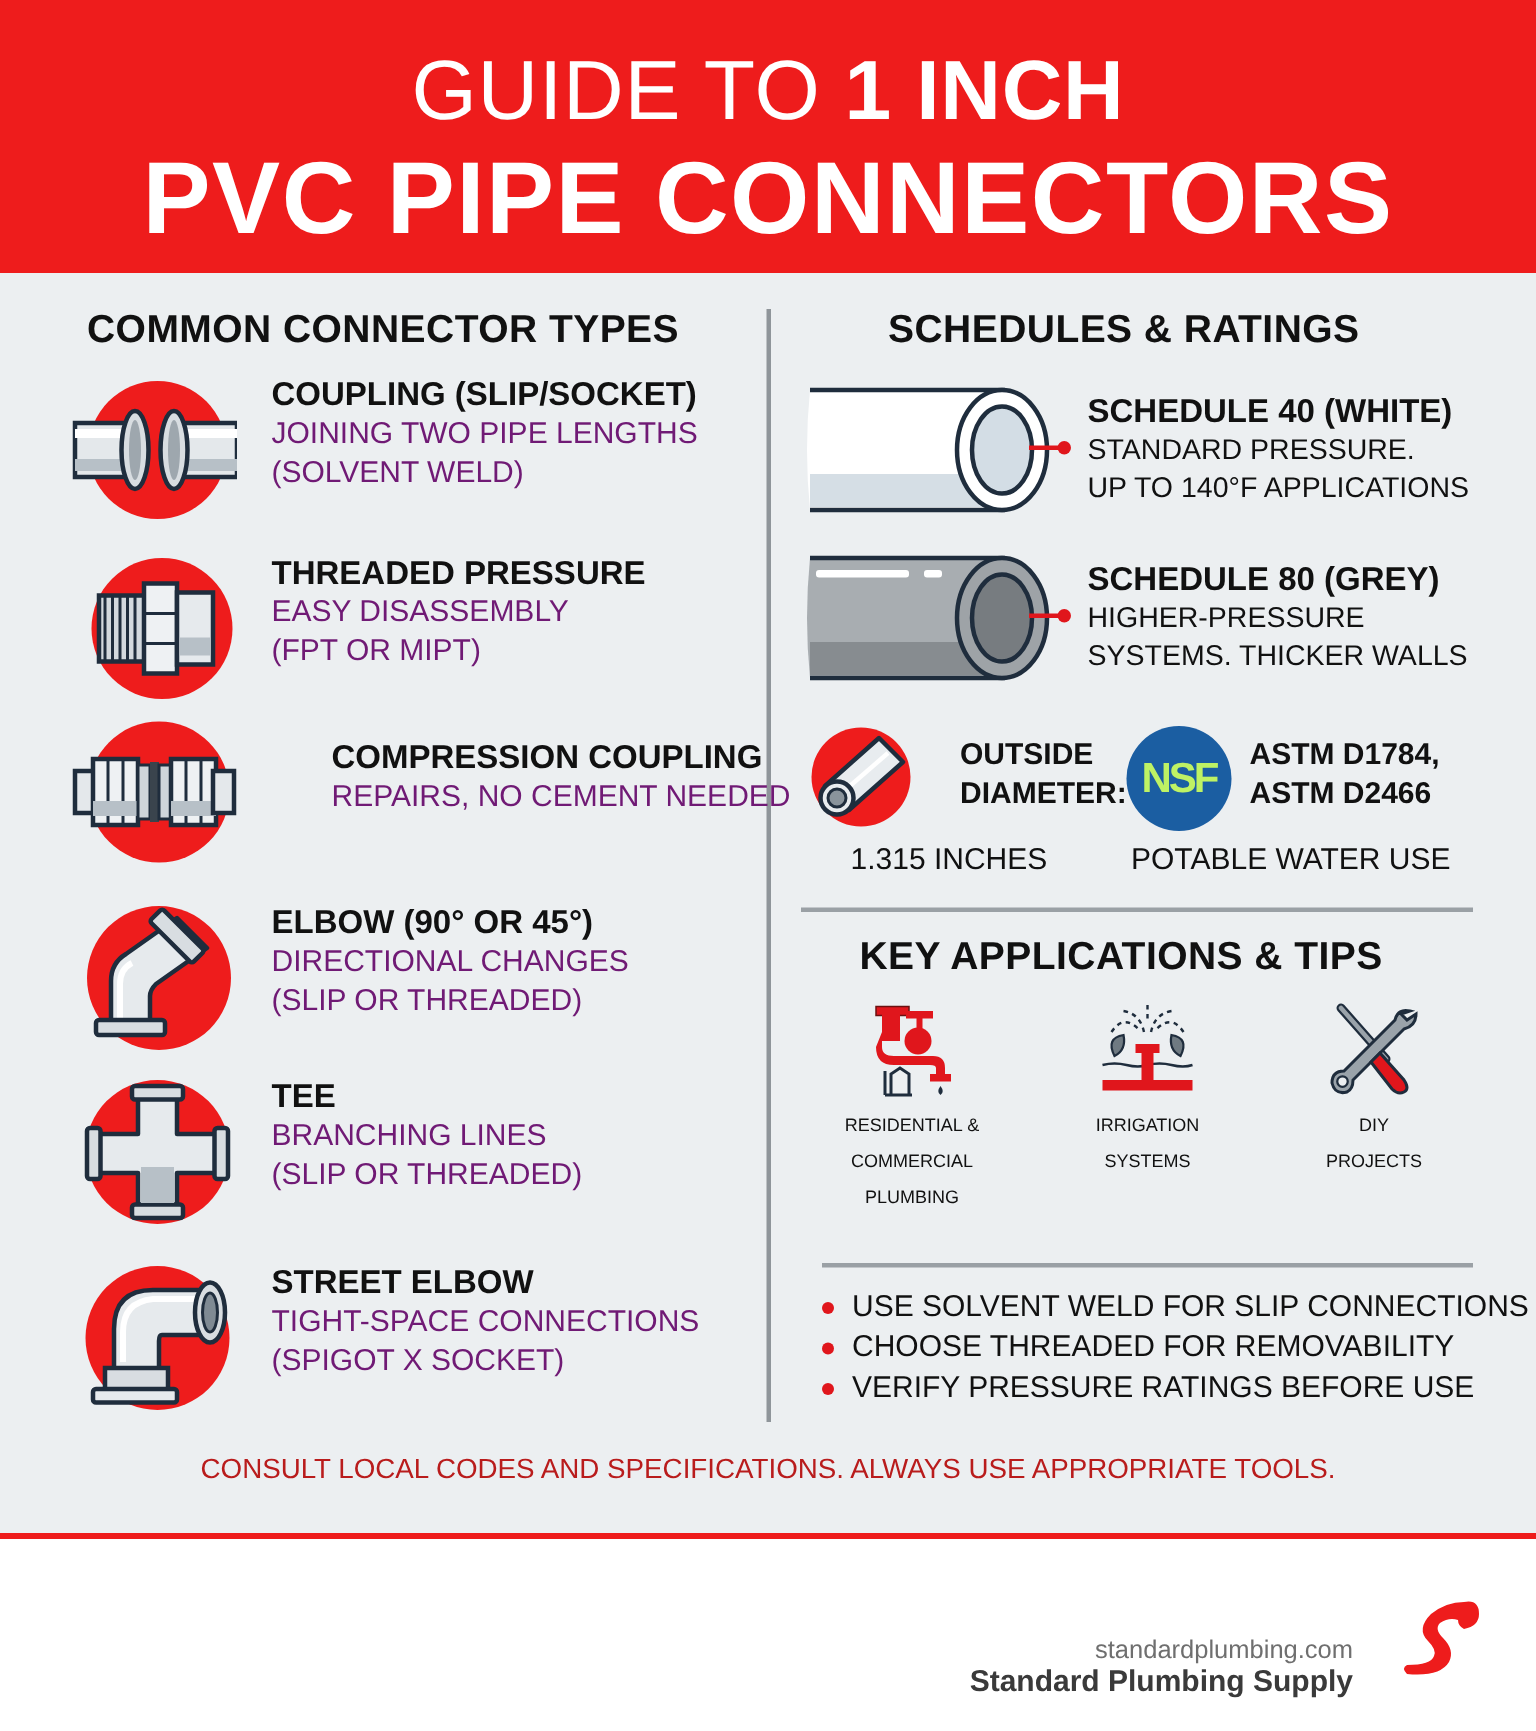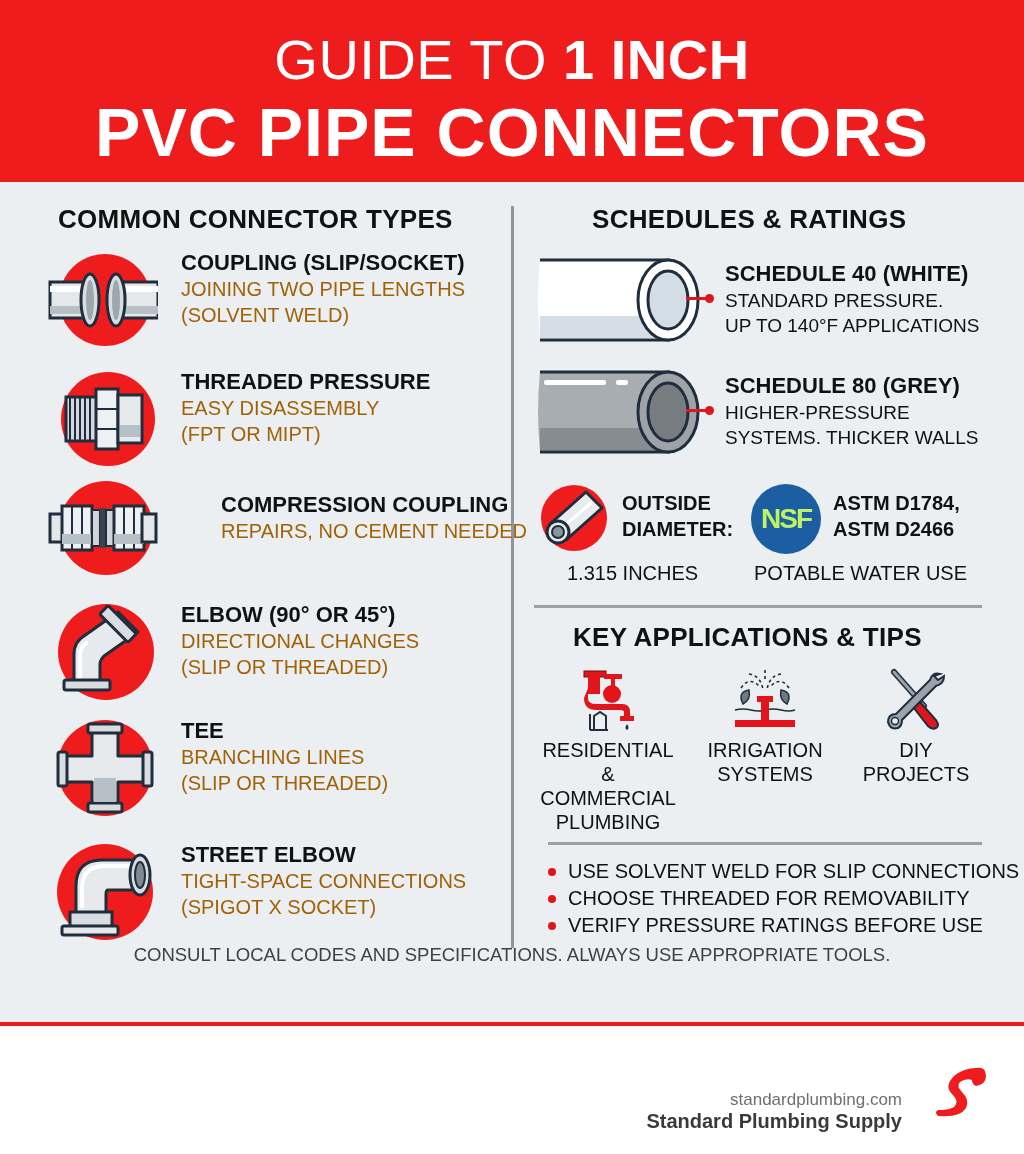--- a/index.html
+++ b/index.html
@@ -20,49 +20,49 @@
     background: #eceff1;
   }
   .divider-v { position: absolute; left: 511px; top: 24px; width: 3px; height: 742px; background: #8f959a; }
 
   .sec-title { position: absolute; font-weight: 700; font-size: 26px; color: #111; letter-spacing: 0.3px; white-space: nowrap; }
 
   .conn { position: absolute; left: 48px; width: 460px; height: 110px; }
   .conn .icon { position: absolute; left: 0; top: 0; width: 110px; height: 100px; }
   .conn .txt { position: absolute; left: 133px; top: 0; }
   .conn .name { font-weight: 700; font-size: 22px; line-height: 26px; white-space: nowrap; }
-  .conn .desc { font-size: 20px; line-height: 26px; white-space: nowrap; color: #a16207; }
+  .conn .desc { font-size: 20px; line-height: 26px; white-space: nowrap; color: #701a75; }
 
   .sched { position: absolute; left: 536px; width: 460px; height: 100px; }
   .sched .pipe { position: absolute; left: 0; top: 0; width: 170px; height: 92px; }
   .sched .leader { position: absolute; left: 150px; top: 43px; width: 22px; height: 3px; background: #e0161c; }
   .sched .leader-dot { position: absolute; left: 169px; top: 40px; width: 9px; height: 9px; border-radius: 50%; background: #e0161c; }
   .sched .txt { position: absolute; left: 189px; top: 6px; }
   .sched .name { font-weight: 700; font-size: 22px; line-height: 28px; white-space: nowrap; }
   .sched .desc { font-size: 19px; line-height: 25px; white-space: nowrap; }
 
   .spec-row { position: absolute; left: 540px; top: 302px; width: 450px; height: 110px; }
   .od-icon { position: absolute; left: 0; top: 0; width: 68px; height: 68px; }
-  .od-label { position: absolute; left: 82px; top: 6px; font-weight: 700; font-size: 20px; line-height: 26px; }
+  .od-label { position: absolute; left: 100px; top: 6px; font-weight: 700; font-size: 20px; line-height: 26px; }
   .od-value { position: absolute; left: 27px; top: 78px; font-size: 20px; white-space: nowrap; }
   .nsf-badge { position: absolute; left: 211px; top: 0; width: 70px; height: 70px; border-radius: 50%; background: #1b5ea2; color: #bef264; font-weight: 700; font-size: 28px; display: flex; align-items: center; justify-content: center; letter-spacing: -2px; font-family: "Liberation Sans Narrow", "Liberation Sans", sans-serif; }
   .nsf-label { position: absolute; left: 293px; top: 6px; font-weight: 700; font-size: 20px; line-height: 26px; white-space: nowrap; }
   .nsf-value { position: absolute; left: 214px; top: 78px; font-size: 20px; white-space: nowrap; }
 
   .divider-h { position: absolute; height: 3px; background: #9aa0a5; }
 
   .app { position: absolute; top: 486px; width: 140px; text-align: center; }
   .app .aicon { width: 72px; height: 64px; margin: 0 auto; display: block; }
-  .app .alabel { font-size: 20px; line-height: 24px; font-weight: 400; color: #111; margin-top: 6px; }
+  .app .alabel { font-size: 12px; line-height: 24px; font-weight: 400; color: #111; margin-top: 6px; }
 
   .tips { position: absolute; left: 548px; top: 676px; }
   .tip { position: relative; height: 27px; font-size: 20px; line-height: 27px; white-space: nowrap; padding-left: 20px; }
   .tip .dot { position: absolute; left: 0; top: 10px; width: 8px; height: 8px; border-radius: 50%; background: #e0161c; }
 
-  .disclaimer { position: absolute; left: 0; top: 762px; width: 1024px; text-align: center; font-size: 18.5px; color: #404040; white-space: nowrap; }
+  .disclaimer { position: absolute; left: 0; top: 786px; width: 1024px; text-align: center; font-size: 18.5px; color: #b91c1c; white-space: nowrap; }
 
   .redline { position: absolute; left: 0; top: 1022px; width: 1024px; height: 4px; background: #ee1c1c; }
 
   .footer { position: absolute; left: 0; top: 1026px; width: 1024px; height: 128px; background: #fff; }
   .brand-name { position: absolute; right: 122px; top: 40px; font-size: 20px; font-weight: 700; color: #3a3a3a; white-space: nowrap; margin-top: 44px; }
   .brand-url { position: absolute; right: 122px; top: 64px; font-size: 17px; color: #6f6f6f; white-space: nowrap; }
   .brand-logo { position: absolute; left: 930px; top: 36px; width: 60px; height: 60px; }
 </style>
 </head>
 <body>

